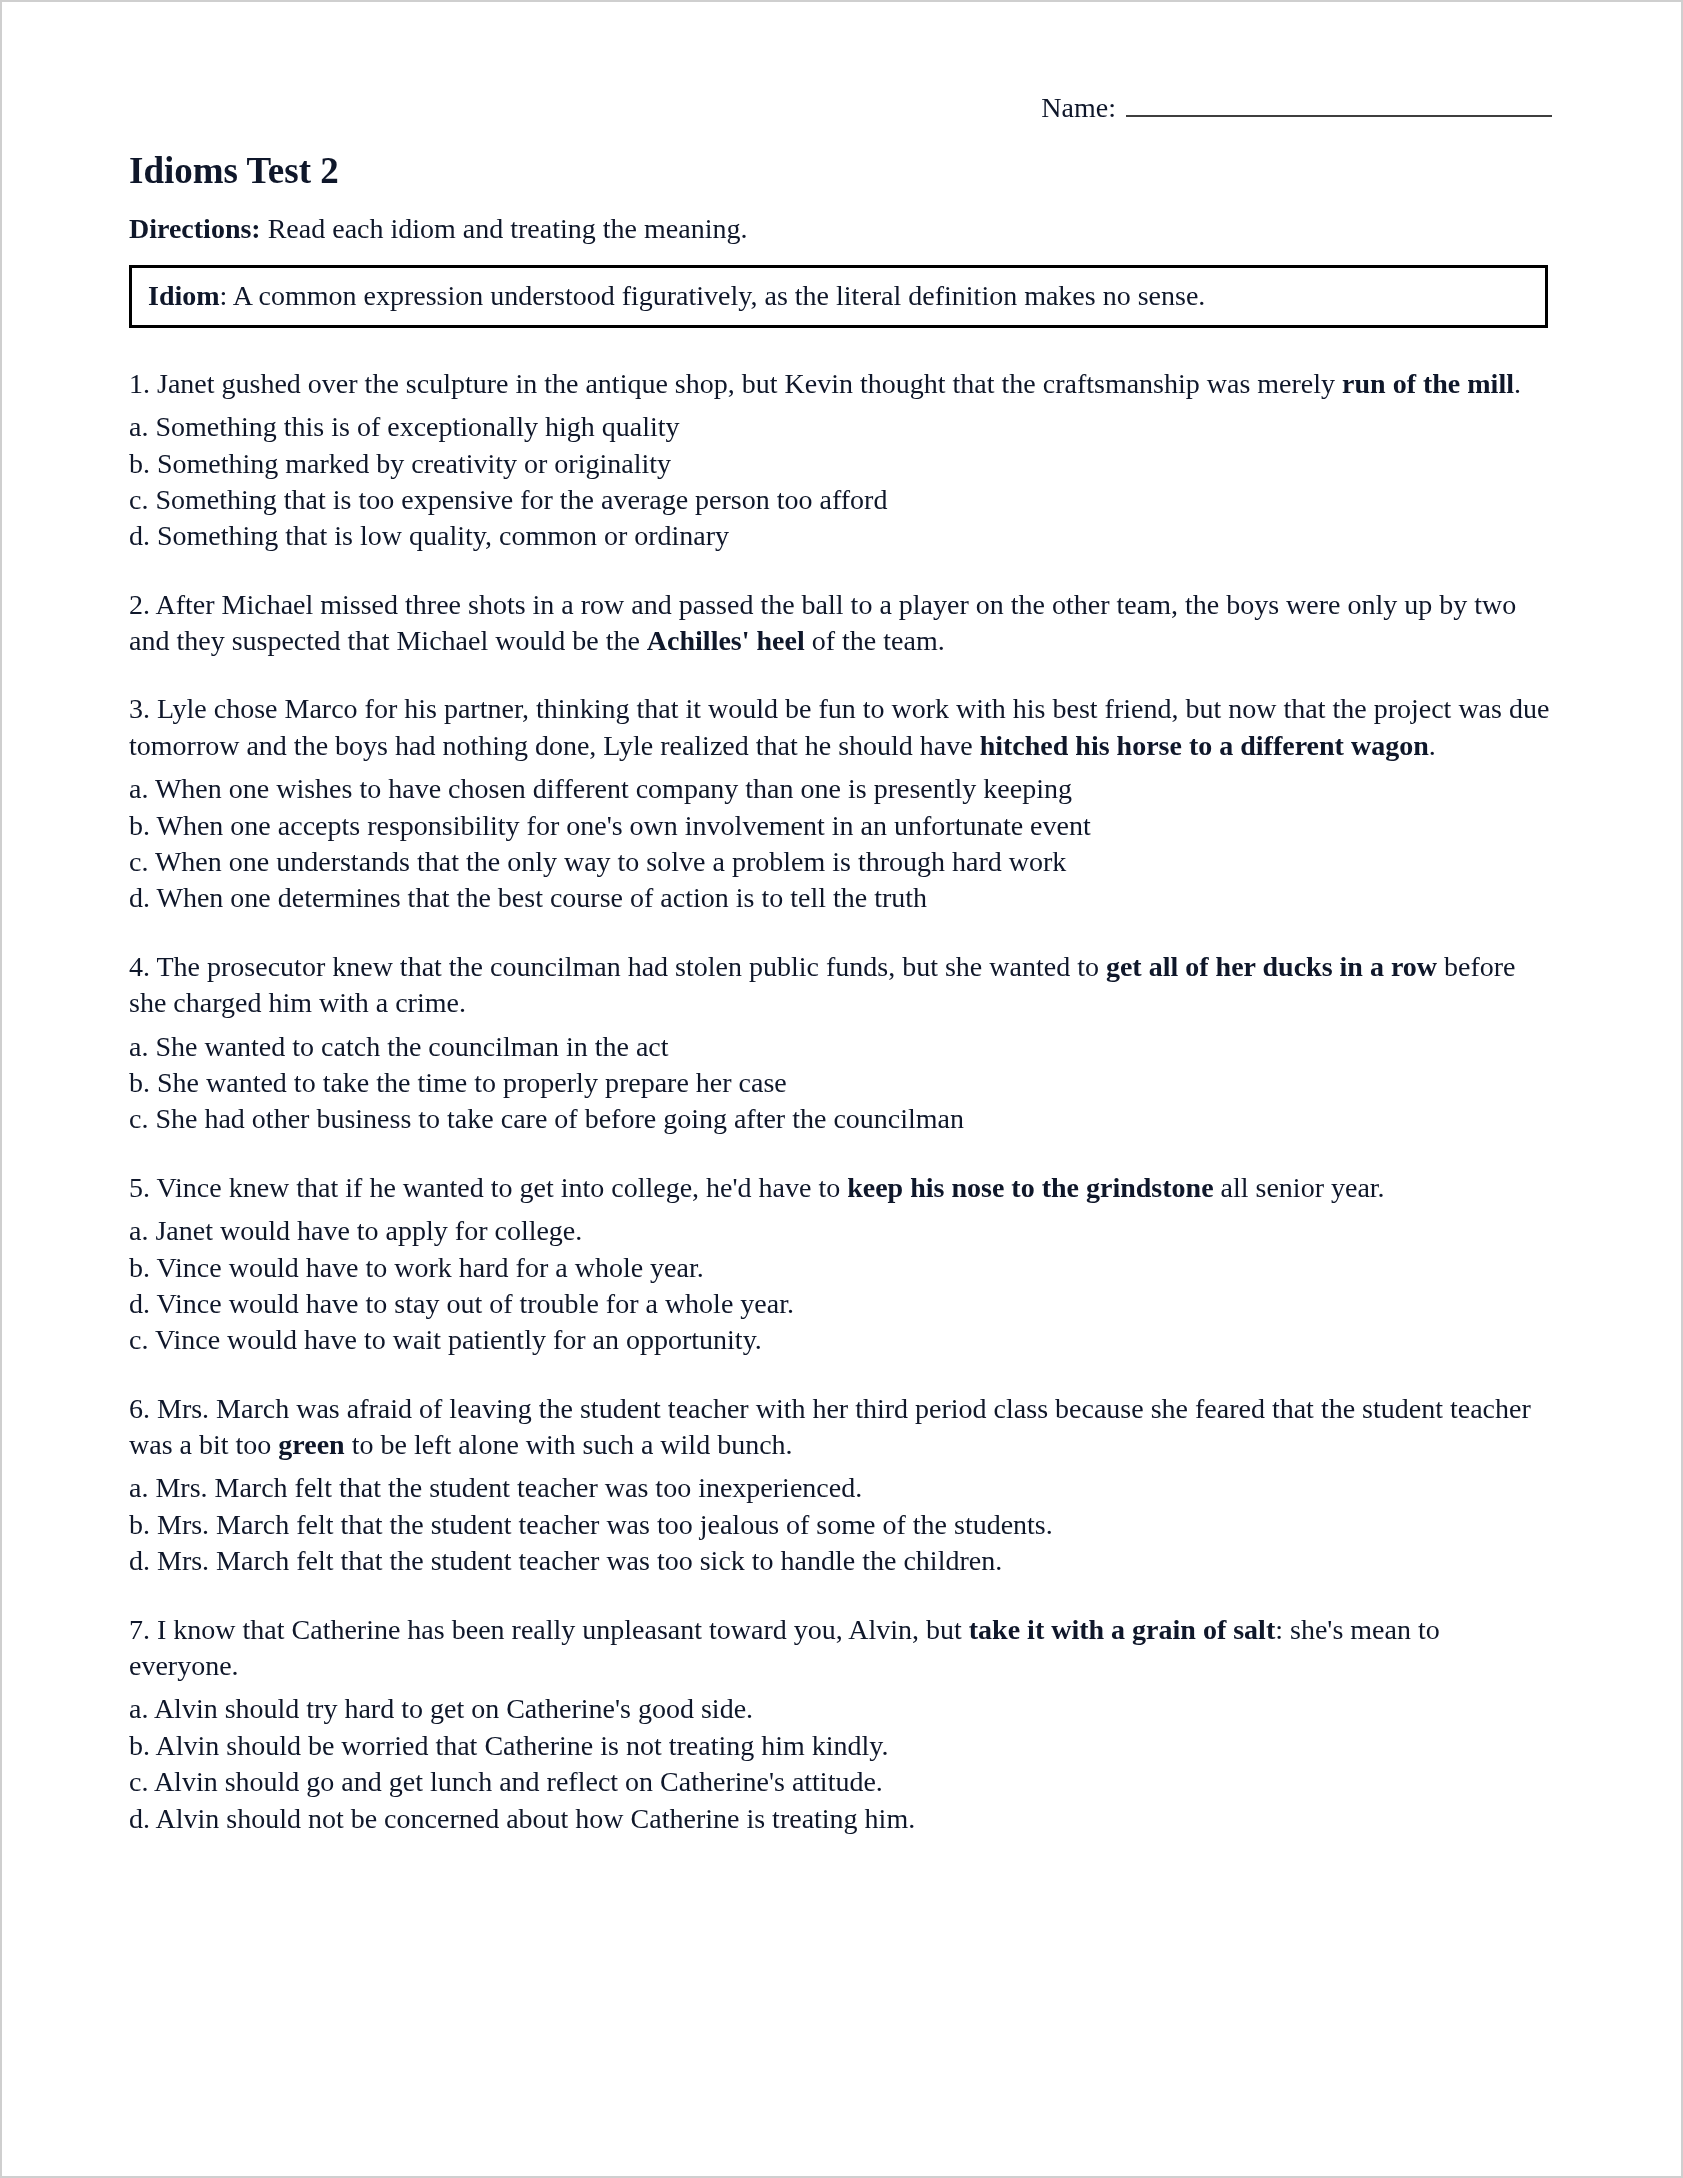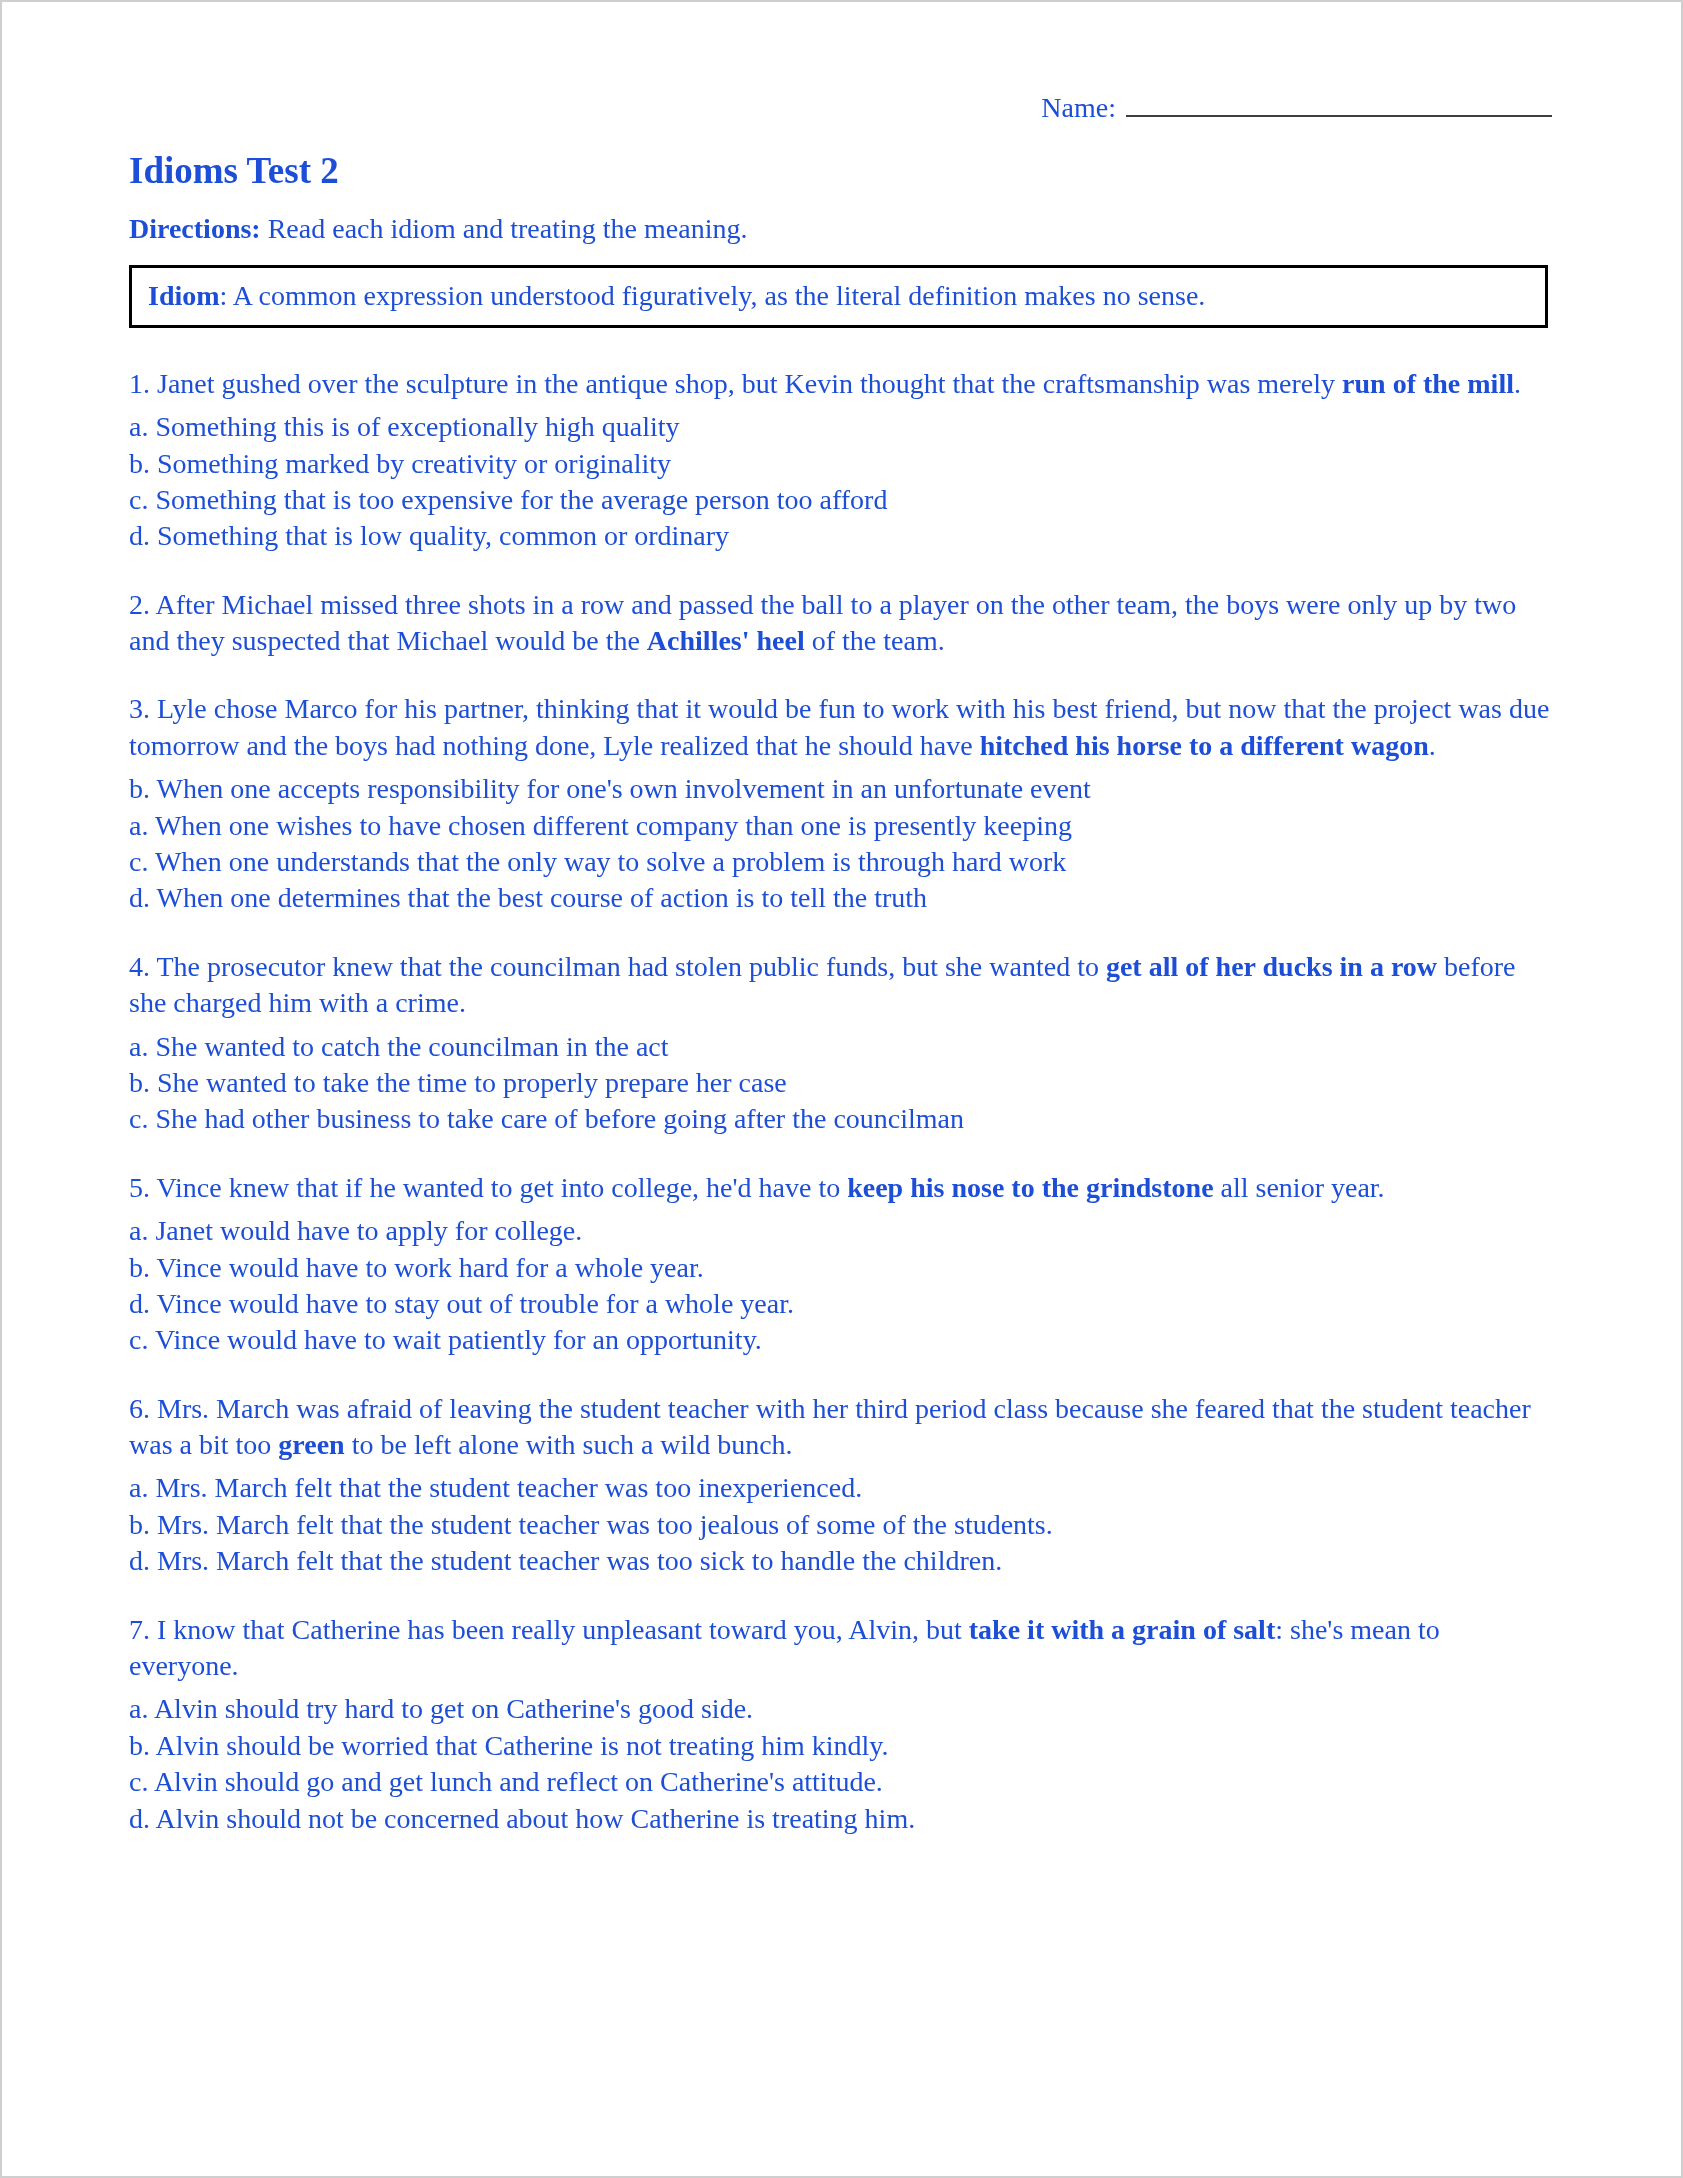--- a/index.html
+++ b/index.html
@@ -5,21 +5,21 @@
   html, body { margin: 0; padding: 0; background: #888; }
   .page {
     width: 1683px;
     height: 2178px;
     box-sizing: border-box;
     background: #ffffff;
     border: 2px solid #cfcfcf;
     padding: 87px 129px 59px 127px;
     overflow: hidden;
     font-family: "Liberation Serif", "DejaVu Serif", serif;
-    color: #1d4ed8;
+    color: #0f172a;
     font-size: 28px;
     line-height: 1.3;
   }
   .name-row {
     text-align: right;
     margin-bottom: 24px;
     white-space: nowrap;
   }
   .name-blank {
     display: inline-block;
@@ -73,22 +73,22 @@
         </div>
     </div>
 
     <div class="question">
       <p class="stem"><span>2. After Michael missed three shots in a row and passed the ball to a player on the other team, the boys were only up by two and they suspected that Michael would be the </span><span class="bold">Achilles' heel</span><span> of the team.</span></p>
     </div>
 
     <div class="question">
       <p class="stem"><span>3. Lyle chose Marco for his partner, thinking that it would be fun to work with his best friend, but now that the project was due tomorrow and the boys had nothing done, Lyle realized that he should have </span><span class="bold">hitched his horse to a different wagon</span><span>.</span></p>
       <div class="options">
+          <div class="option">a. When one wishes to have chosen different company than one is presently keeping</div>
           <div class="option">b. When one accepts responsibility for one's own involvement in an unfortunate event</div>
-          <div class="option">a. When one wishes to have chosen different company than one is presently keeping</div>
           <div class="option">c. When one understands that the only way to solve a problem is through hard work</div>
           <div class="option">d. When one determines that the best course of action is to tell the truth</div>
         </div>
     </div>
 
     <div class="question">
       <p class="stem"><span>4. The prosecutor knew that the councilman had stolen public funds, but she wanted to </span><span class="bold">get all of her ducks in a row</span><span> before she charged him with a crime.</span></p>
       <div class="options">
           <div class="option">a. She wanted to catch the councilman in the act</div>
           <div class="option">b. She wanted to take the time to properly prepare her case</div>

